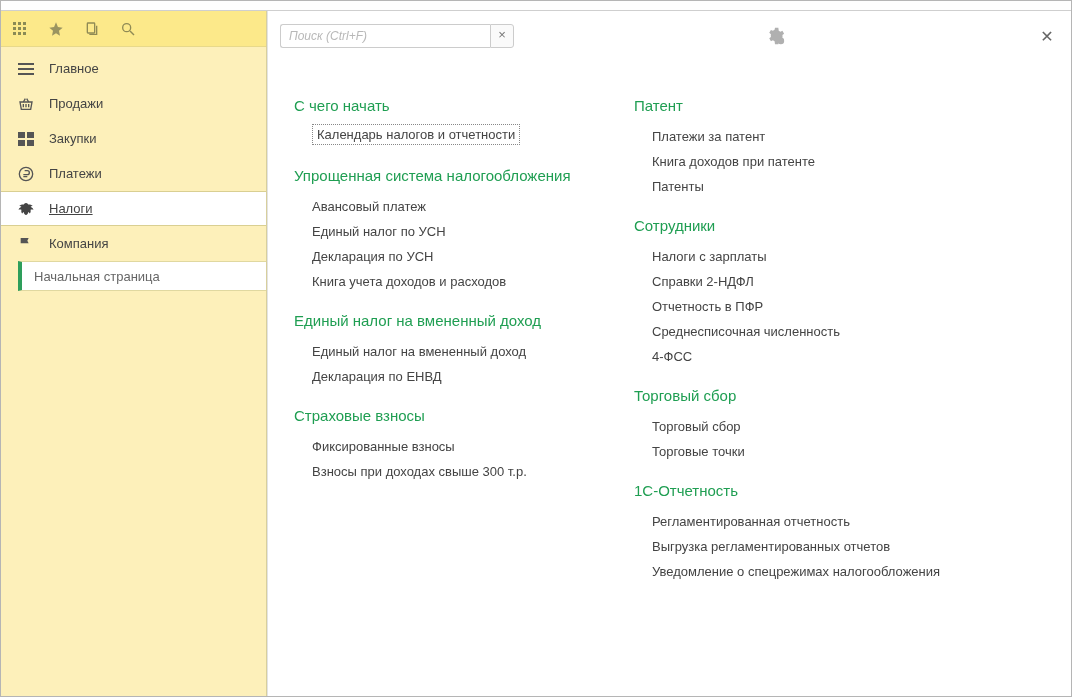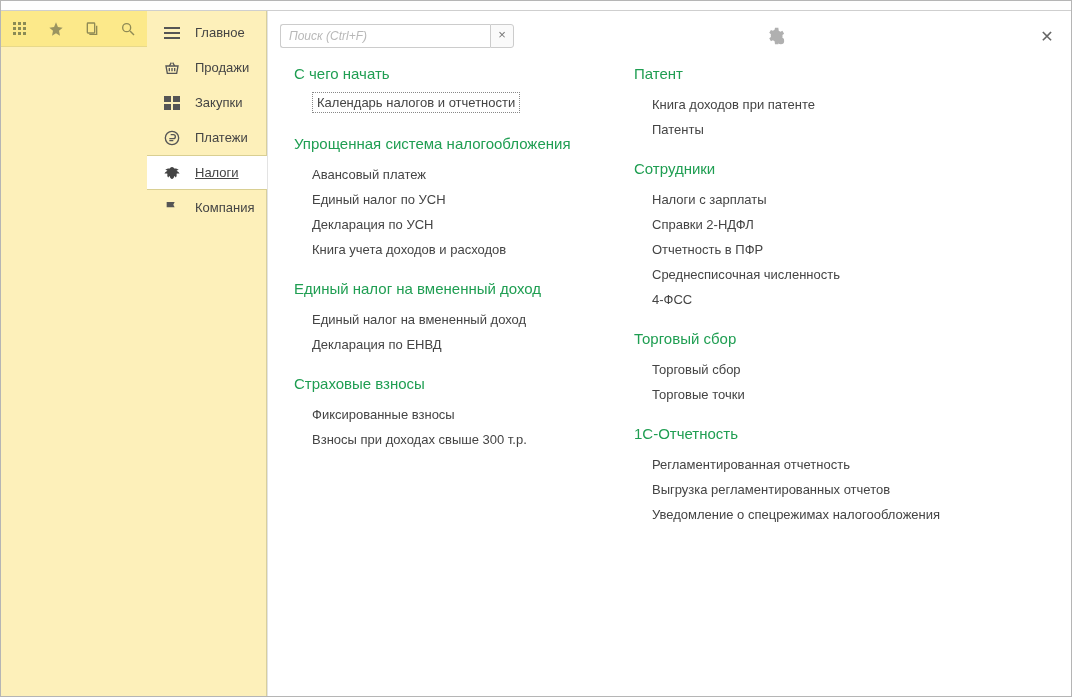--- a/index.html
+++ b/index.html
@@ -16,21 +16,21 @@
     border-bottom: 1px solid #cfcfcf;
   }
   .body {
     flex: 1; display: flex; min-height: 0;
   }
   
   .sidebar {
     width: 266px;
     background: linear-gradient(#fdf0ba, #fdf0ba);
     border-right: 1px solid #d7cf9d;
-    display: flex; flex-direction: row;
+    display: flex; flex-direction: column;
   }
   .toolstrip {
     height: 36px;
     display: flex; align-items: center;
     padding: 0 8px;
     gap: 14px;
     background: #fce98a;
     border-bottom: 1px solid #e8d98a;
   }
   .toolstrip .ticon {
@@ -114,20 +114,21 @@
     width: 24px; height: 24px;
     display: inline-flex; align-items: center; justify-content: center;
     color: #9e9e9e;
     cursor: pointer;
     margin-left: 6px;
   }
   .close-btn { font-size: 16px; color: #666; }
   .content {
     flex: 1; overflow: auto;
     padding: 4px 30px 20px 26px;
+    margin-top: 32px;
   }
   .cols { display: flex; gap: 40px; }
   .col { flex: 0 0 auto; }
   .col.left { width: 300px; }
   .col.right { width: 330px; }
   .section { margin-bottom: 18px; }
   .section-title {
     font-size: 15px;
     color: #1f9e52;
     margin-bottom: 10px;
@@ -306,20 +307,21 @@
                 <li>Фиксированные взносы</li>
                 <li>Взносы при доходах свыше 300 т.р.</li>
               </ul>
             </div>
           </div>
 
           <div class="col right">
             <div class="section">
               <div class="section-title">Патент</div>
               <ul>
+                <li>Платежи за патент</li>
                 <li>Книга доходов при патенте</li>
                 <li>Патенты</li>
               </ul>
             </div>
             <div class="section">
               <div class="section-title">Сотрудники</div>
               <ul>
                 <li>Налоги с зарплаты</li>
                 <li>Справки 2-НДФЛ</li>
                 <li>Отчетность в ПФР</li>

